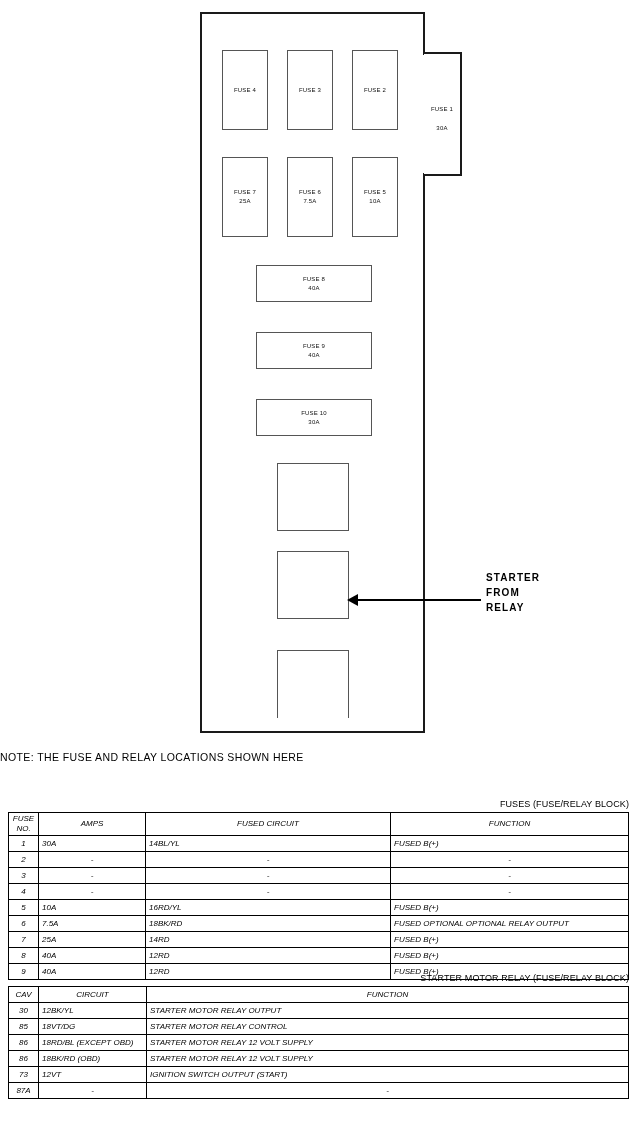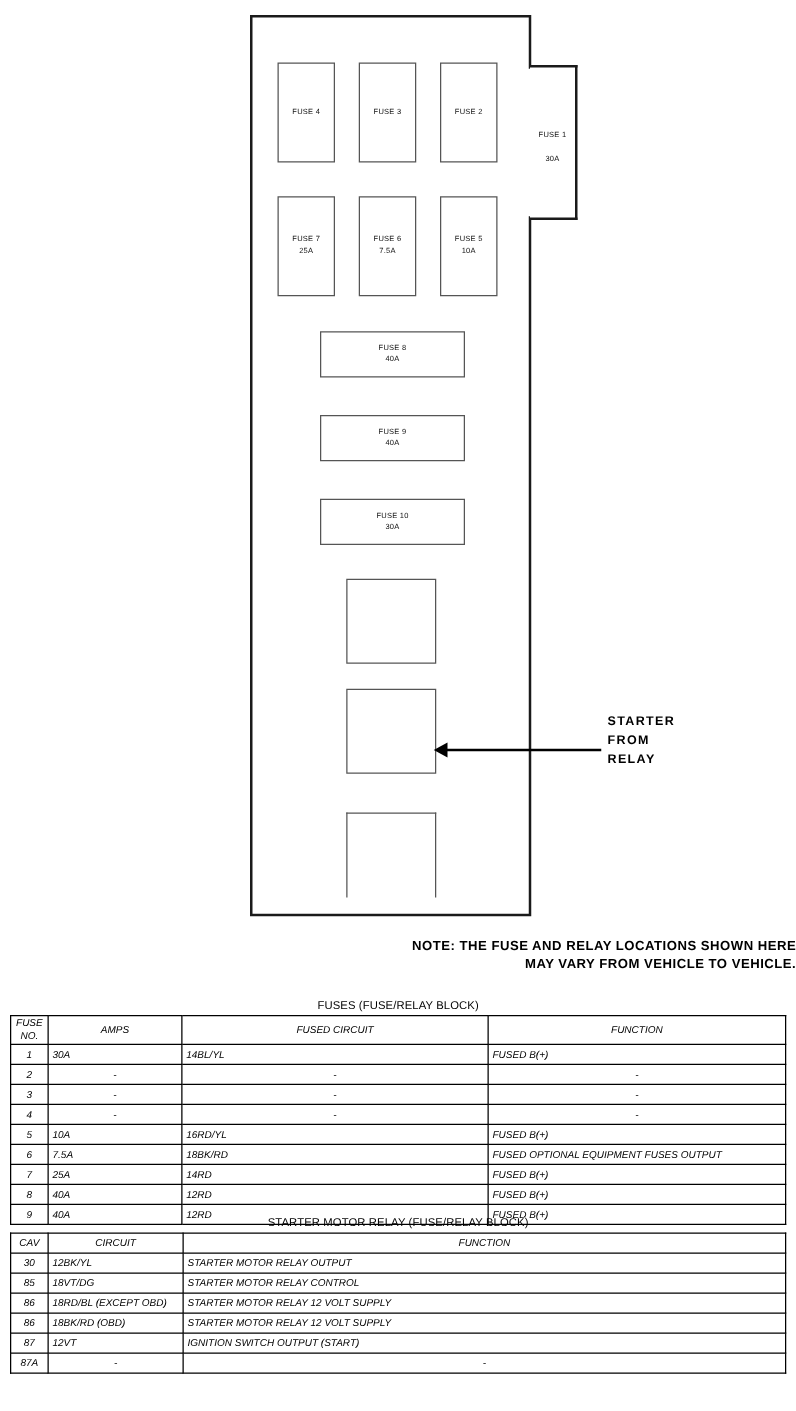--- a/index.html
+++ b/index.html
@@ -123,39 +123,39 @@
     letter-spacing: 1.1px;
     color: #000000;
   }
 
   
   .note {
     position: absolute;
     left: 0;
     top: 750px;
     width: 637px;
-    text-align: right;
+    text-align: left;
     font-size: 10.5px;
-    font-weight: bold;
+    font-weight: normal;
     line-height: 14px;
     letter-spacing: 0.4px;
     color: #000000;
   }
 
   
   .table-block {
     position: absolute;
     left: 8px;
     width: 621px;
   }
   #fuses-block { top: 798px; }
   #relay-block { top: 972px; }
 
   .table-caption {
-    text-align: center;
+    text-align: right;
     font-size: 9px;
     line-height: 13px;
     letter-spacing: 0.1px;
     color: #000000;
     margin-bottom: 1px;
   }
   table.grid {
     width: 100%;
     border-collapse: collapse;
     table-layout: fixed;
@@ -245,21 +245,20 @@
   <div class="callout-head"></div>
   <div class="callout-text">
     <div>STARTER</div>
     <div>FROM</div>
     <div>RELAY</div>
   </div>
 </div>
 
 <div class="note">
   <div>NOTE: THE FUSE AND RELAY LOCATIONS SHOWN HERE</div>
-  <div>MAY VARY FROM VEHICLE TO VEHICLE.</div>
 </div>
 
 <div class="table-block" id="fuses-block">
   <div class="table-caption">FUSES (FUSE/RELAY BLOCK)</div>
   <table class="grid">
     <colgroup>
       <col class="c-no">
         <col class="c-amps">
         <col class="c-circ">
         <col>
@@ -303,21 +302,21 @@
         <tr>
           <td class="num">5</td>
           <td class="txt">10A</td>
           <td class="txt">16RD/YL</td>
           <td class="txt">FUSED B(+)</td>
         </tr>
         <tr>
           <td class="num">6</td>
           <td class="txt">7.5A</td>
           <td class="txt">18BK/RD</td>
-          <td class="txt">FUSED OPTIONAL EQUIPMENT FUSES OUTPUT</td>
+          <td class="txt">FUSED OPTIONAL OPTIONAL RELAY OUTPUT</td>
         </tr>
         <tr>
           <td class="num">7</td>
           <td class="txt">25A</td>
           <td class="txt">14RD</td>
           <td class="txt">FUSED B(+)</td>
         </tr>
         <tr>
           <td class="num">8</td>
           <td class="txt">40A</td>
@@ -364,21 +363,21 @@
           <td class="num">86</td>
           <td class="txt">18RD/BL (EXCEPT OBD)</td>
           <td class="txt">STARTER MOTOR RELAY 12 VOLT SUPPLY</td>
         </tr>
         <tr>
           <td class="num">86</td>
           <td class="txt">18BK/RD (OBD)</td>
           <td class="txt">STARTER MOTOR RELAY 12 VOLT SUPPLY</td>
         </tr>
         <tr>
-          <td class="num">87</td>
+          <td class="num">73</td>
           <td class="txt">12VT</td>
           <td class="txt">IGNITION SWITCH OUTPUT (START)</td>
         </tr>
         <tr>
           <td class="num">87A</td>
           <td class="dash">-</td>
           <td class="dash">-</td>
         </tr>
       </tbody>
   </table>

